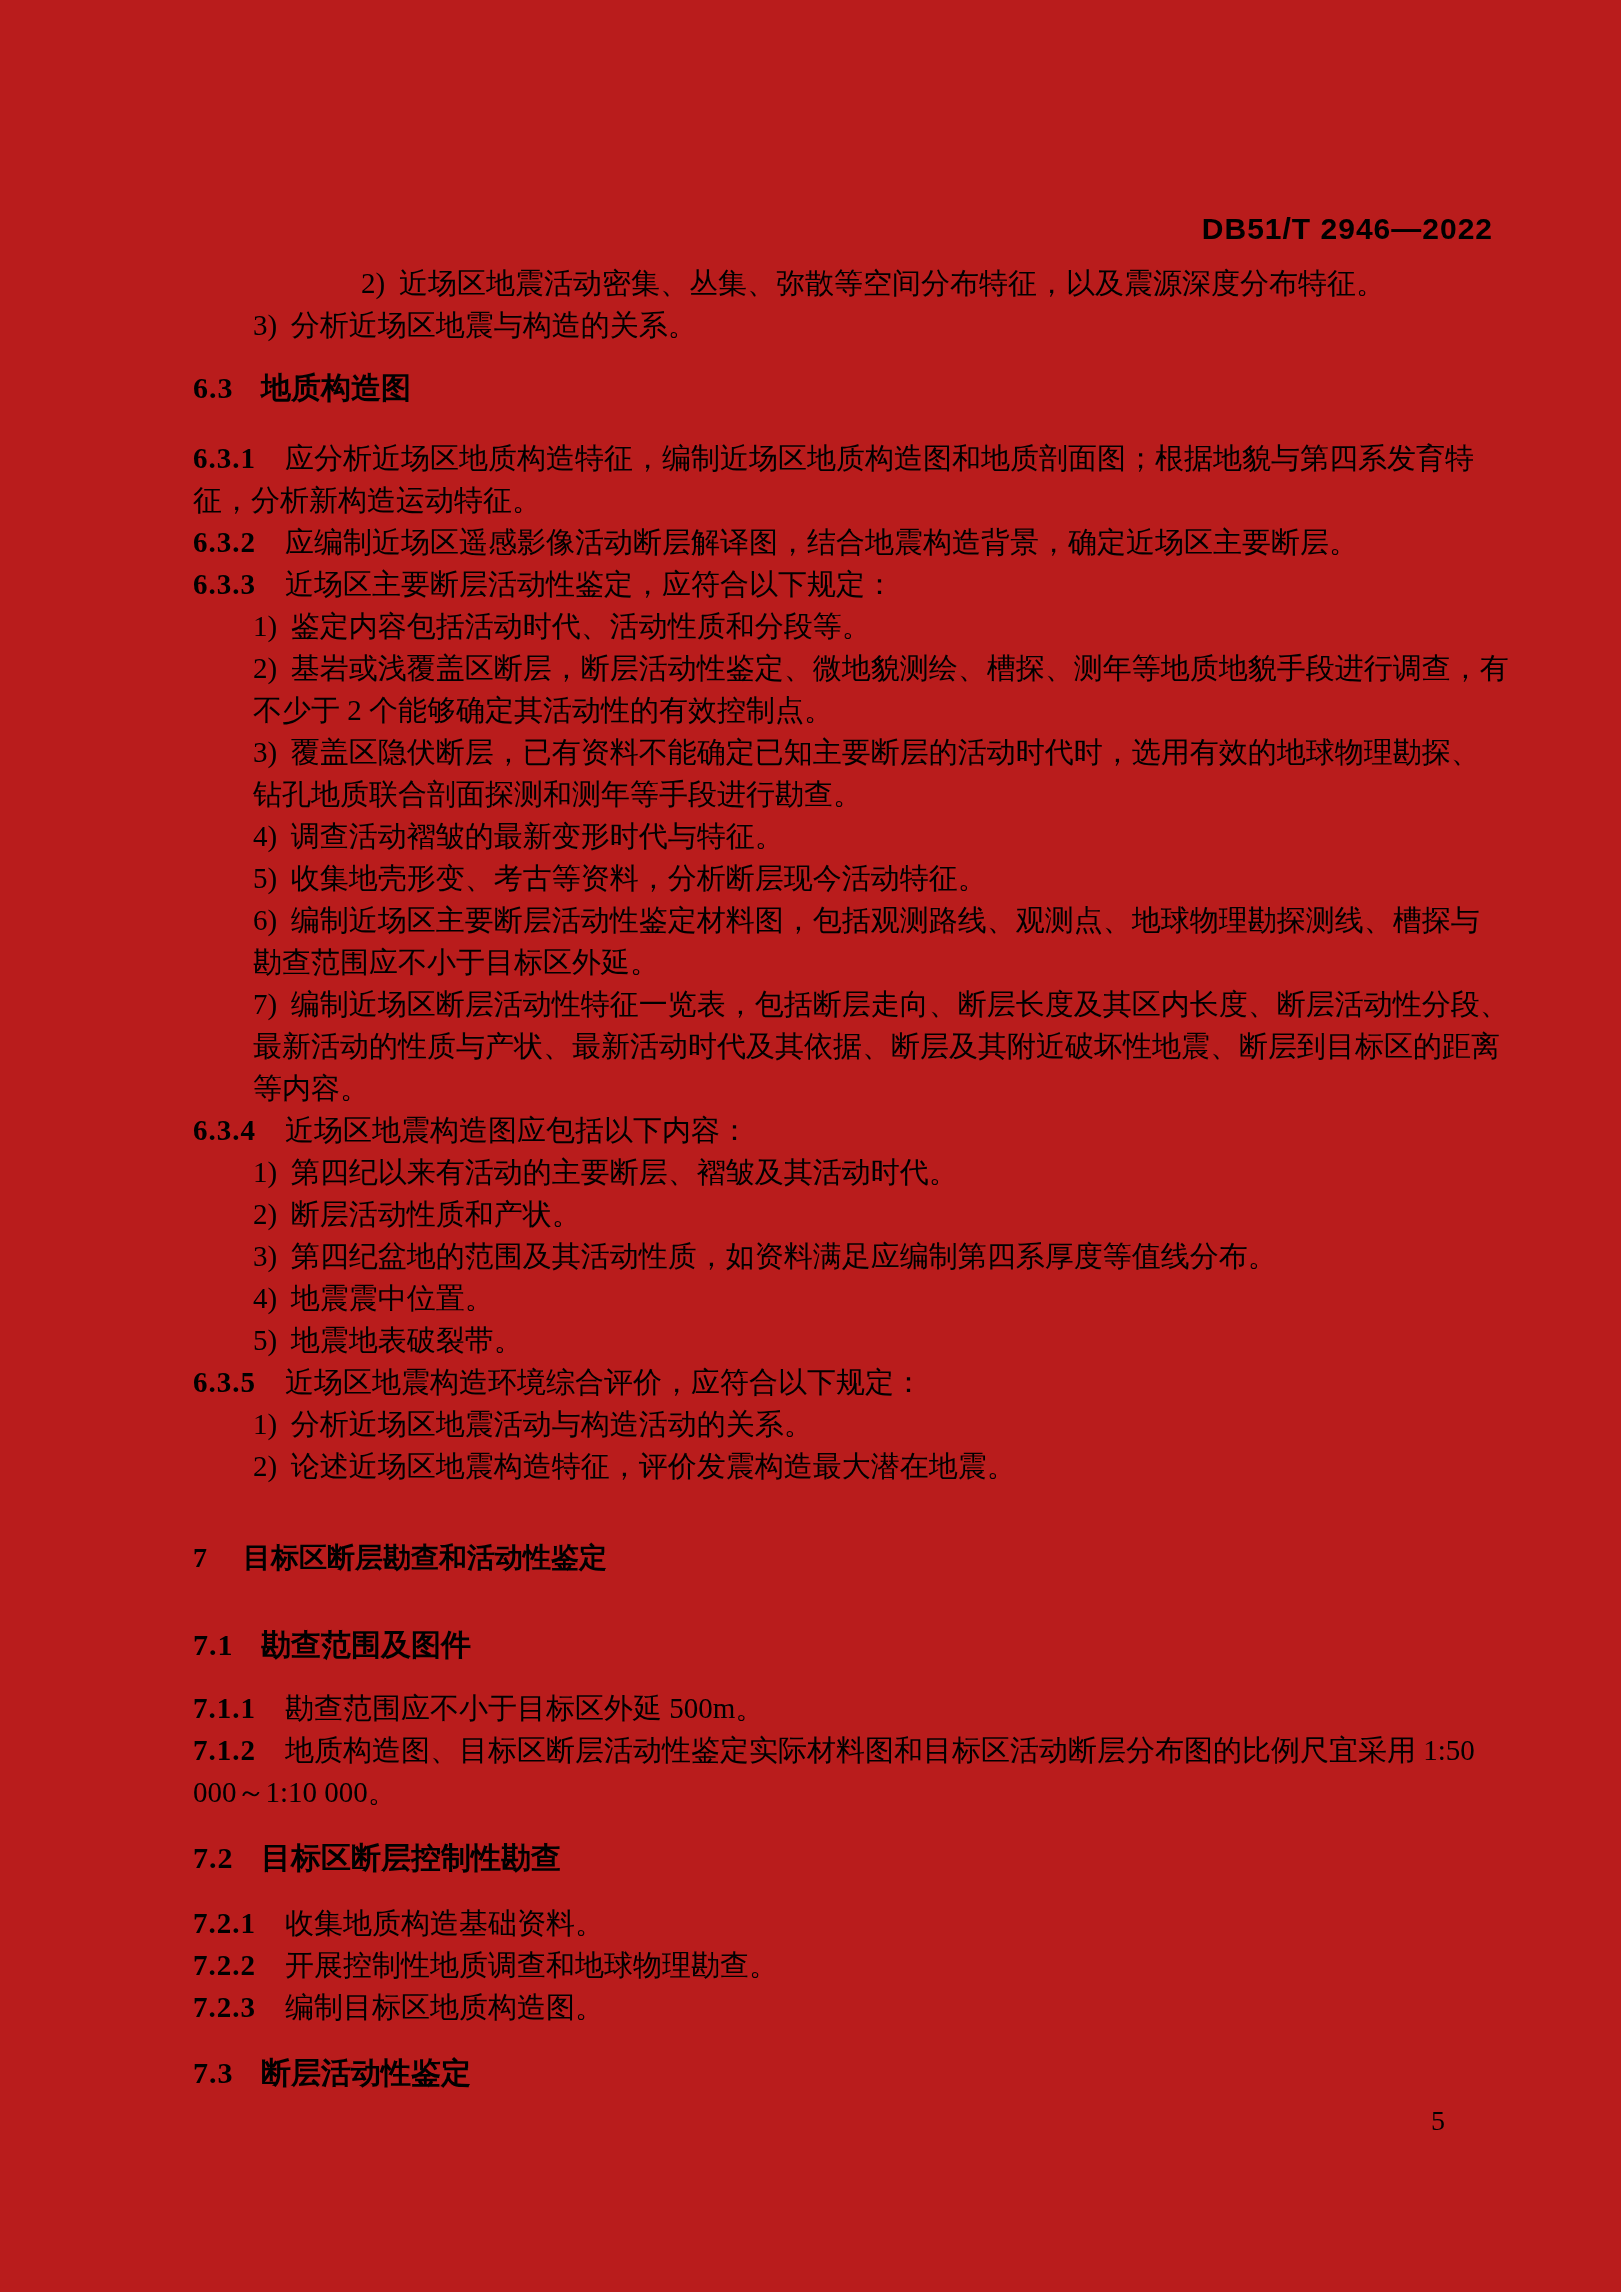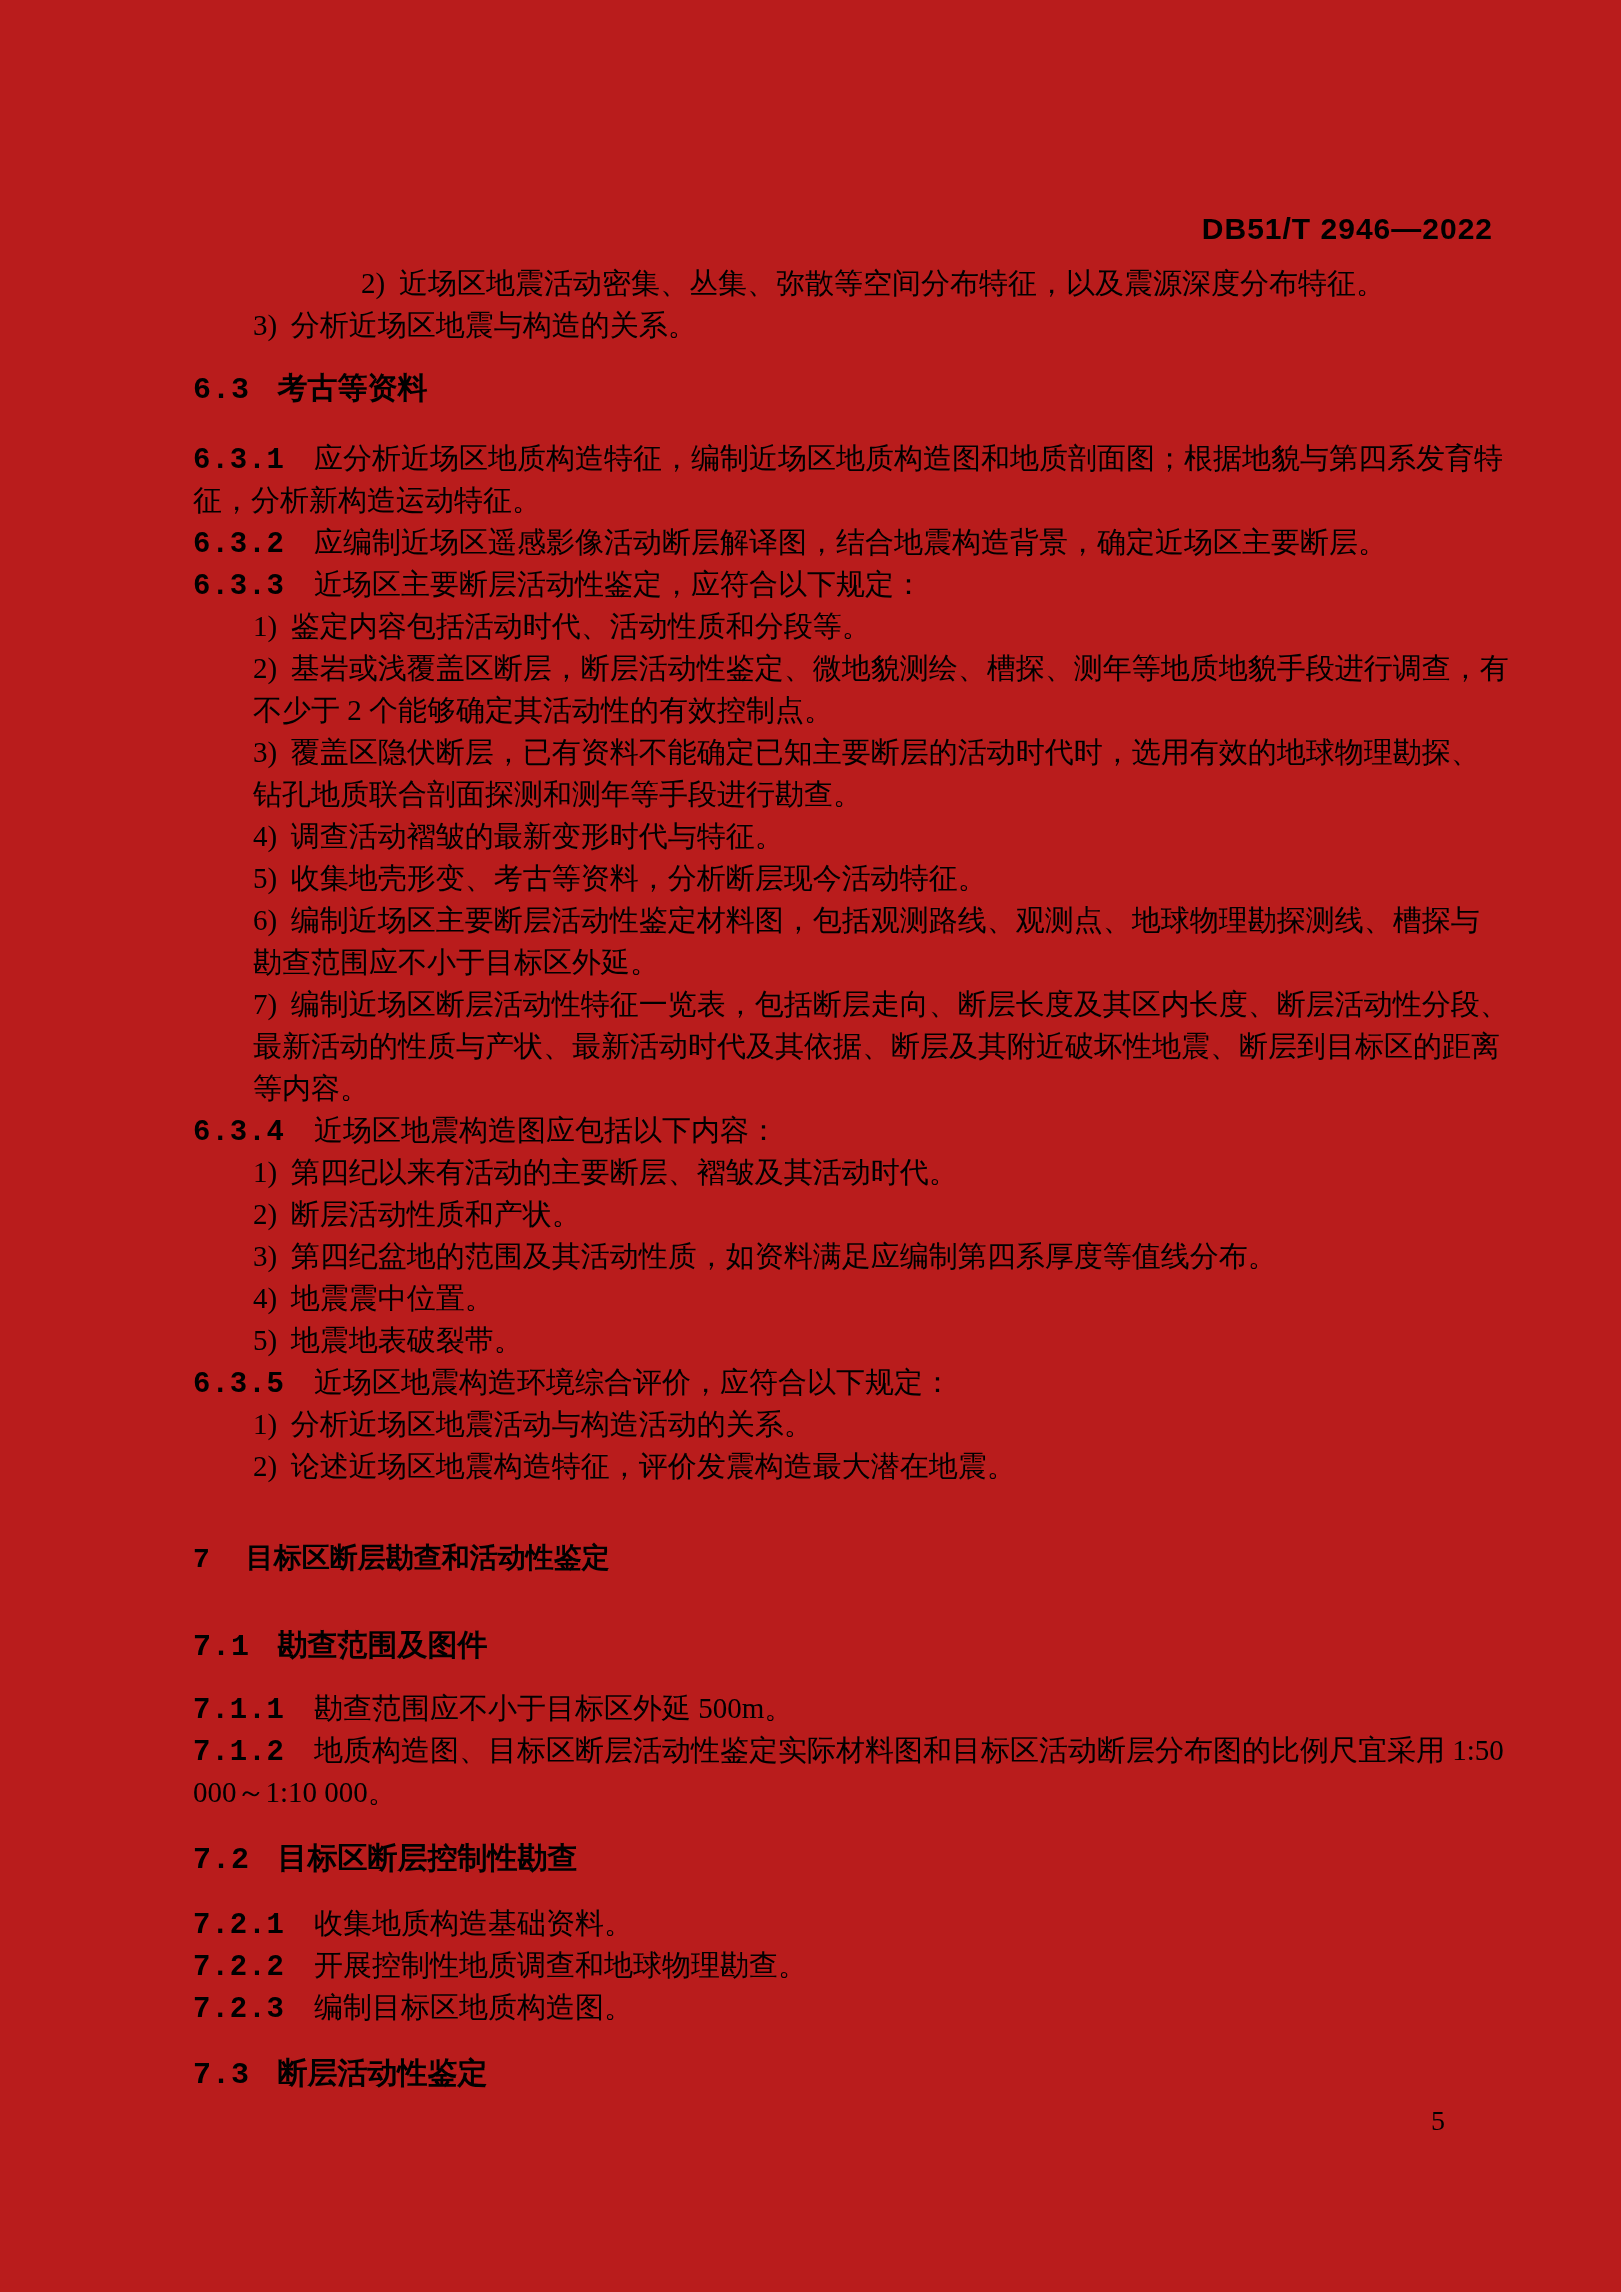--- a/index.html
+++ b/index.html
@@ -25,21 +25,21 @@
     letter-spacing:1px;
     white-space:nowrap;
   }
   .ln{
     font-size:29px;
     line-height:42px;height:42px;
     white-space:nowrap;
   }
   .indent{padding-left:60px;}
   .num{
-    font-family:Liberation Mono, monospace;
+    font-family:Liberation Serif, serif;
     font-weight:600;
     margin-right:29px;
     letter-spacing:1px;
   }
   .marker{margin-right:13.7px;}
   .hd{
     font-family:"Liberation Sans","DejaVu Sans",sans-serif;
     font-weight:bold;
     font-size:30px;
     line-height:42px;height:42px;
@@ -78,21 +78,21 @@
     </div>
 
     <div class="ln indent mt-first">
       <span class="marker">2)</span><span>近场区地震活动密集、丛集、弥散等空间分布特征，以及震源深度分布特征。</span>
     </div>
     <div class="ln indent">
       <span class="marker">3)</span><span>分析近场区地震与构造的关系。</span>
     </div>
 
     <div class="hd mt-h63">
-      <span class="num">6.3</span><span>考古等资料</span>
+      <span class="num">6.3</span><span>地质构造图</span>
     </div>
 
     <div class="ln mt-c631">
       <span class="num">6.3.1</span><span>应分析近场区地质构造特征，编制近场区地质构造图和地质剖面图；根据地貌与第四系发育特</span>
     </div>
     <div class="ln">
       <span>征，分析新构造运动特征。</span>
     </div>
 
     <div class="ln">

